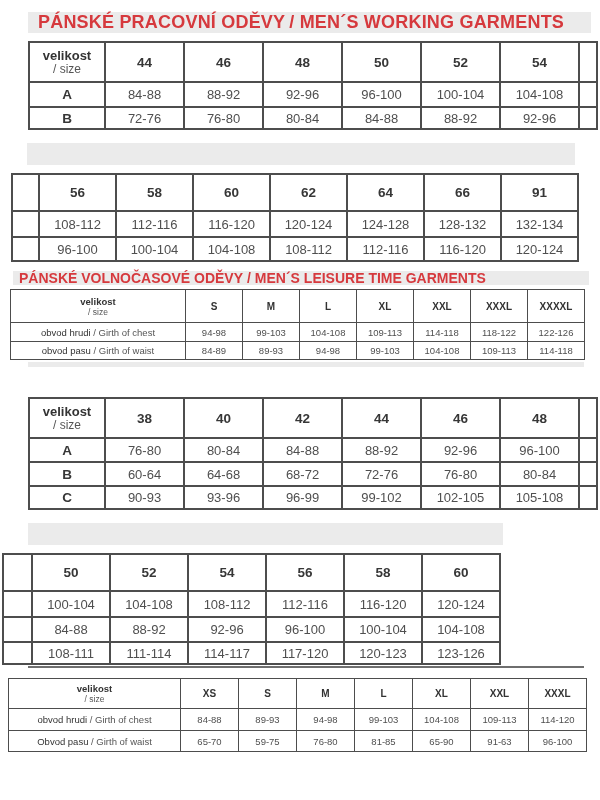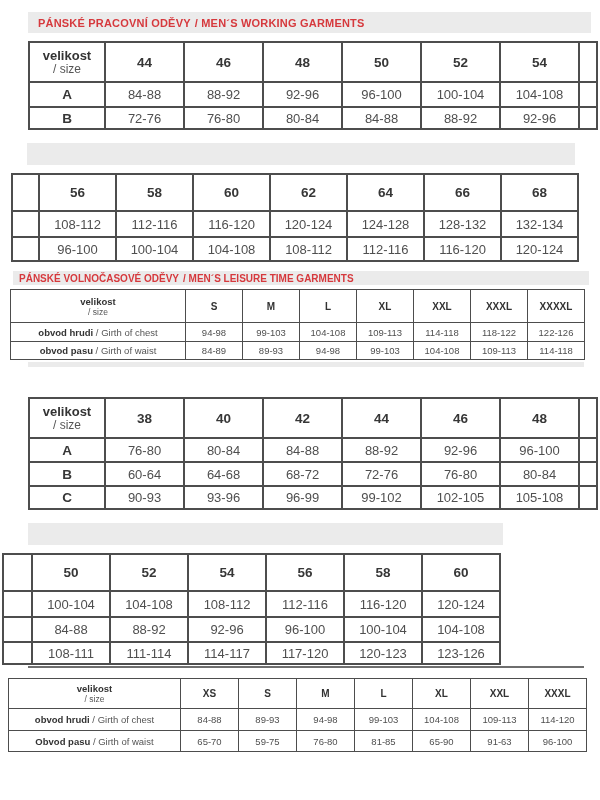--- a/index.html
+++ b/index.html
@@ -1,41 +1,41 @@
 <!DOCTYPE html>
 <html><head>
 <meta charset="utf-8">
 <style>
   html,body{margin:0;padding:0;background:#ffffff;}
   .page{position:relative;width:600px;height:800px;background:#ffffff;overflow:hidden;
         font-family:"Liberation Sans",sans-serif;}
   .bar{position:absolute;background:#ebebeb;}
   .title-bar{display:flex;align-items:center;color:#d6393d;white-space:nowrap;}
-  .title-big{font-size:11px;padding-left:10px;letter-spacing:.2px;}
-  .title-small{font-size:10px;padding-left:6px;}
+  .title-big{font-size:18px;padding-left:10px;letter-spacing:.2px;}
+  .title-small{font-size:14px;padding-left:6px;}
   .tb{font-weight:bold;}
   .tr{font-weight:bold;margin-left:4px;}
 
   table{border-collapse:collapse;table-layout:fixed;position:absolute;background:#fff;}
   .clip{position:absolute;overflow:hidden;}
   .clip table{position:relative;}
 
   .big td{border:2px solid #4d4d4d;text-align:center;vertical-align:middle;
           font-size:13px;color:#4f4f4f;padding:0;}
   .big .hdr-num{font-weight:bold;font-size:13.5px;color:#373737;margin-top:23px;}
   .big .rowlab{font-weight:bold;font-size:13.5px;color:#373737;}
   .corner .l1{display:block;font-weight:bold;font-size:13px;color:#333;line-height:15px;}
   .corner .l2{display:block;font-size:12px;color:#555;line-height:13px;}
 
   .small td{border:1.5px solid #4d4d4d;text-align:center;vertical-align:middle;
             font-size:9.5px;color:#4f4f4f;padding:0;}
   .small .hdr-num{font-weight:bold;font-size:10px;color:#333;}
   .small .corner .l1{font-size:9.5px;line-height:11px;}
   .small .corner .l2{font-size:8.5px;line-height:10px;}
-  .small .rlab .bld{font-weight:bold;color:#333;}
+  .small .rlab .bld{font-weight:normal;color:#333;}
   .small .rlab .reg{color:#555;}
 
   .divider-line{position:absolute;background:#6e6e6e;}
 </style>
 </head>
 <body>
 
 <div class="page">
 
   <div class="bar title-bar title-big" style="left:28px;top:12px;width:553px;height:21px;">
@@ -108,21 +108,21 @@
       </colgroup>
     <tbody>
         <tr style="height:37px">
       <td></td>
       <td class="hdr-num">56</td>
       <td class="hdr-num">58</td>
       <td class="hdr-num">60</td>
       <td class="hdr-num">62</td>
       <td class="hdr-num">64</td>
       <td class="hdr-num">66</td>
-      <td class="hdr-num">68</td>
+      <td class="hdr-num">91</td>
     </tr>
     <tr style="height:26px">
       <td></td>
       <td>108-112</td>
       <td>112-116</td>
       <td>116-120</td>
       <td>120-124</td>
       <td>124-128</td>
       <td>128-132</td>
       <td>132-134</td>

